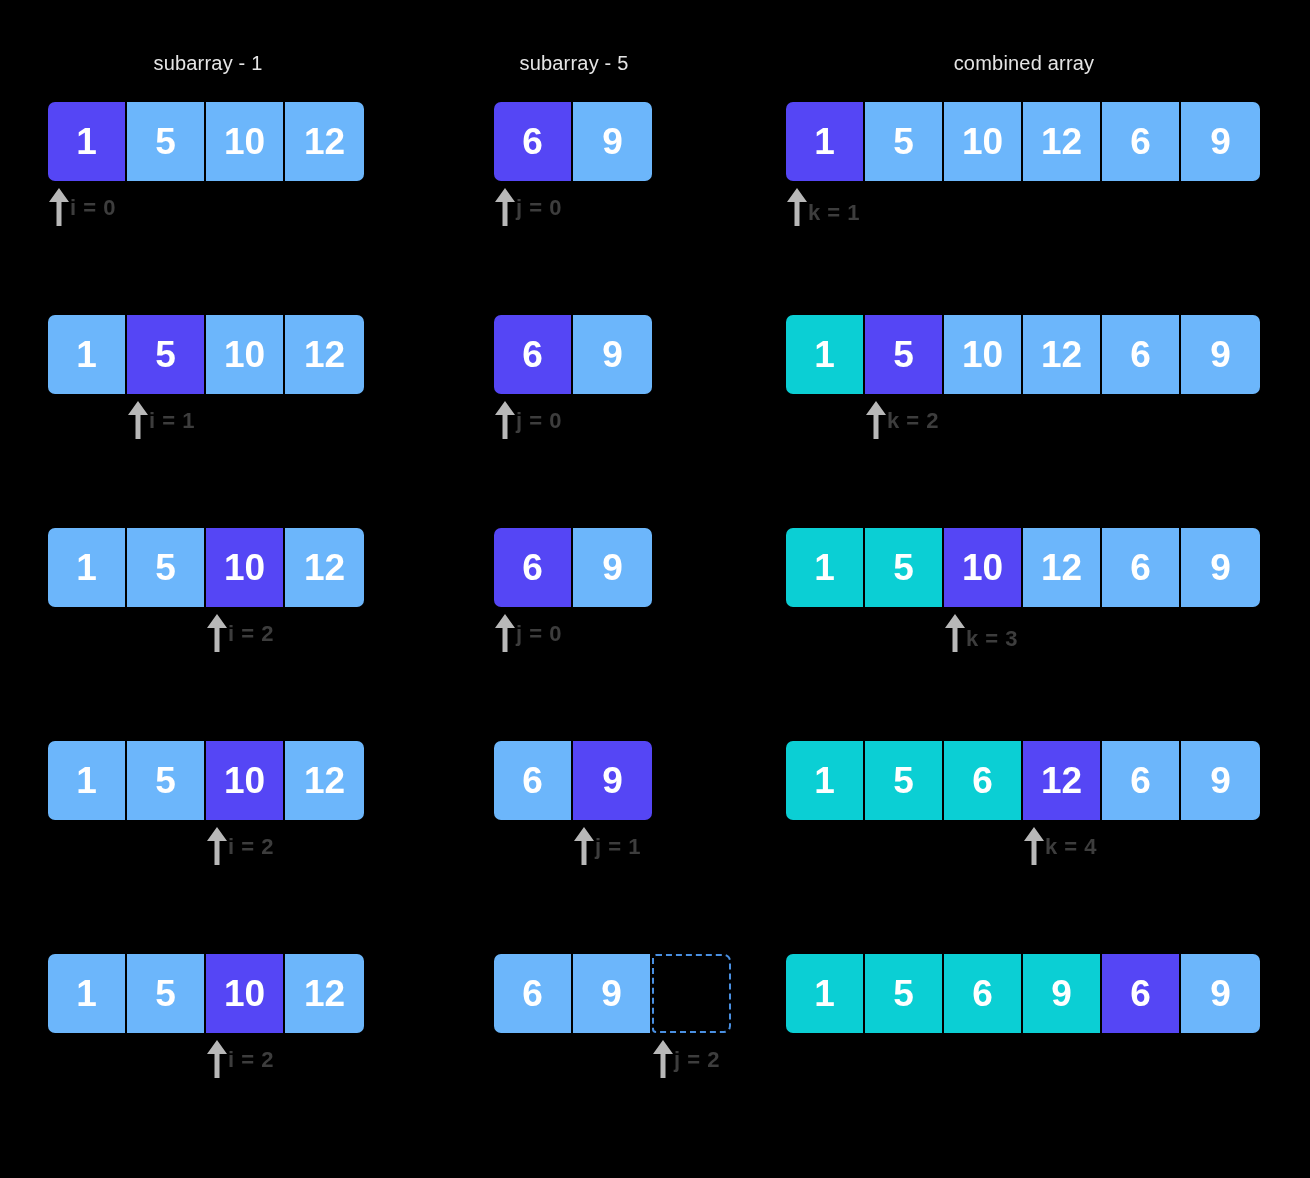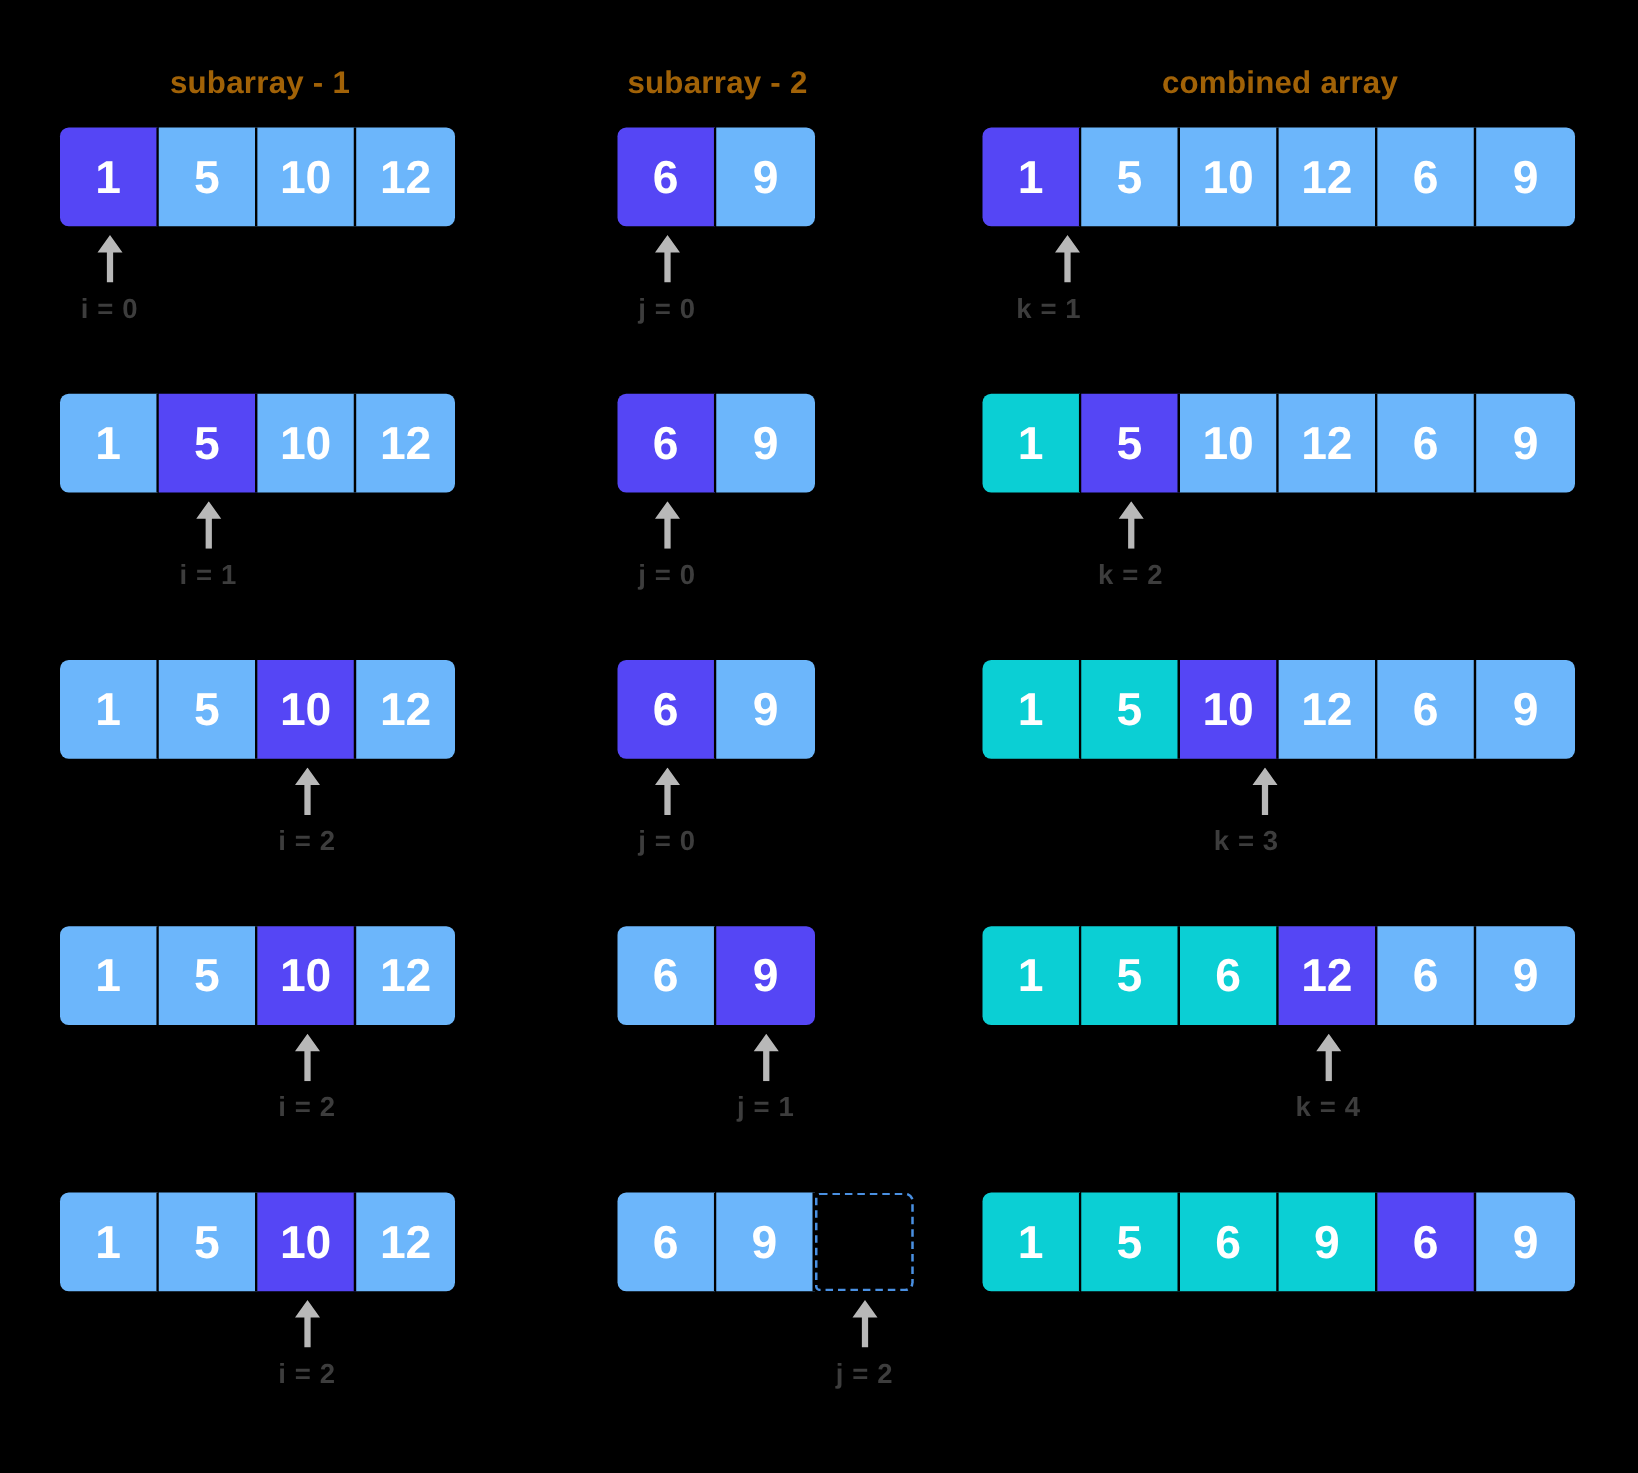--- a/index.html
+++ b/index.html
@@ -20,23 +20,23 @@
   #stage {
     position: relative;
     width: 1310px;
     height: 1178px;
   }
 
   
   .col-header {
     position: absolute;
     top: 52px;
-    font-size: 25px;
-    font-weight: bold;
-    color: #a16207;
+    font-size: 20px;
+    font-weight: normal;
+    color: #e5e5e5;
     letter-spacing: 0.2px;
     text-align: center;
     white-space: nowrap;
   }
   .col-header.h-sub1 { left: 48px;  width: 320px; }
   .col-header.h-sub2 { left: 494px; width: 160px; }
   .col-header.h-comb { left: 786px; width: 476px; }
 
   
   .row-block {
@@ -90,21 +90,21 @@
   
   .cells > .cell:first-child { border-top-left-radius: 7px;  border-bottom-left-radius: 7px;  }
   .cells > .cell:last-child  { border-top-right-radius: 7px; border-bottom-right-radius: 7px; }
 
   
   .pointer {
     position: absolute;
     top: 79px;
     width: 79px;
     display: flex;
-    flex-direction: column;
+    flex-direction: row;
     align-items: center;
   }
   .arrow-icon {
     display: block;
     margin-top: 7px;
   }
   .pointer-label {
     margin-top: 8px;
     font-size: 22px;
     font-weight: bold;
@@ -112,21 +112,21 @@
     white-space: nowrap;
     letter-spacing: 0.5px;
   }
 </style>
 </head>
 <body>
 
 <div id="stage">
 
   <div class="col-header h-sub1">subarray - 1</div>
-  <div class="col-header h-sub2">subarray - 2</div>
+  <div class="col-header h-sub2">subarray - 5</div>
   <div class="col-header h-comb">combined array</div>
 
   <div id="rows-container">
       <div class="row-block" style="top: 102px;">
         <div class="array-group g-sub1">
           <div class="cells">
             <div class="cell s-active">1</div>
             <div class="cell s-plain">5</div>
             <div class="cell s-plain">10</div>
             <div class="cell s-plain">12</div>

